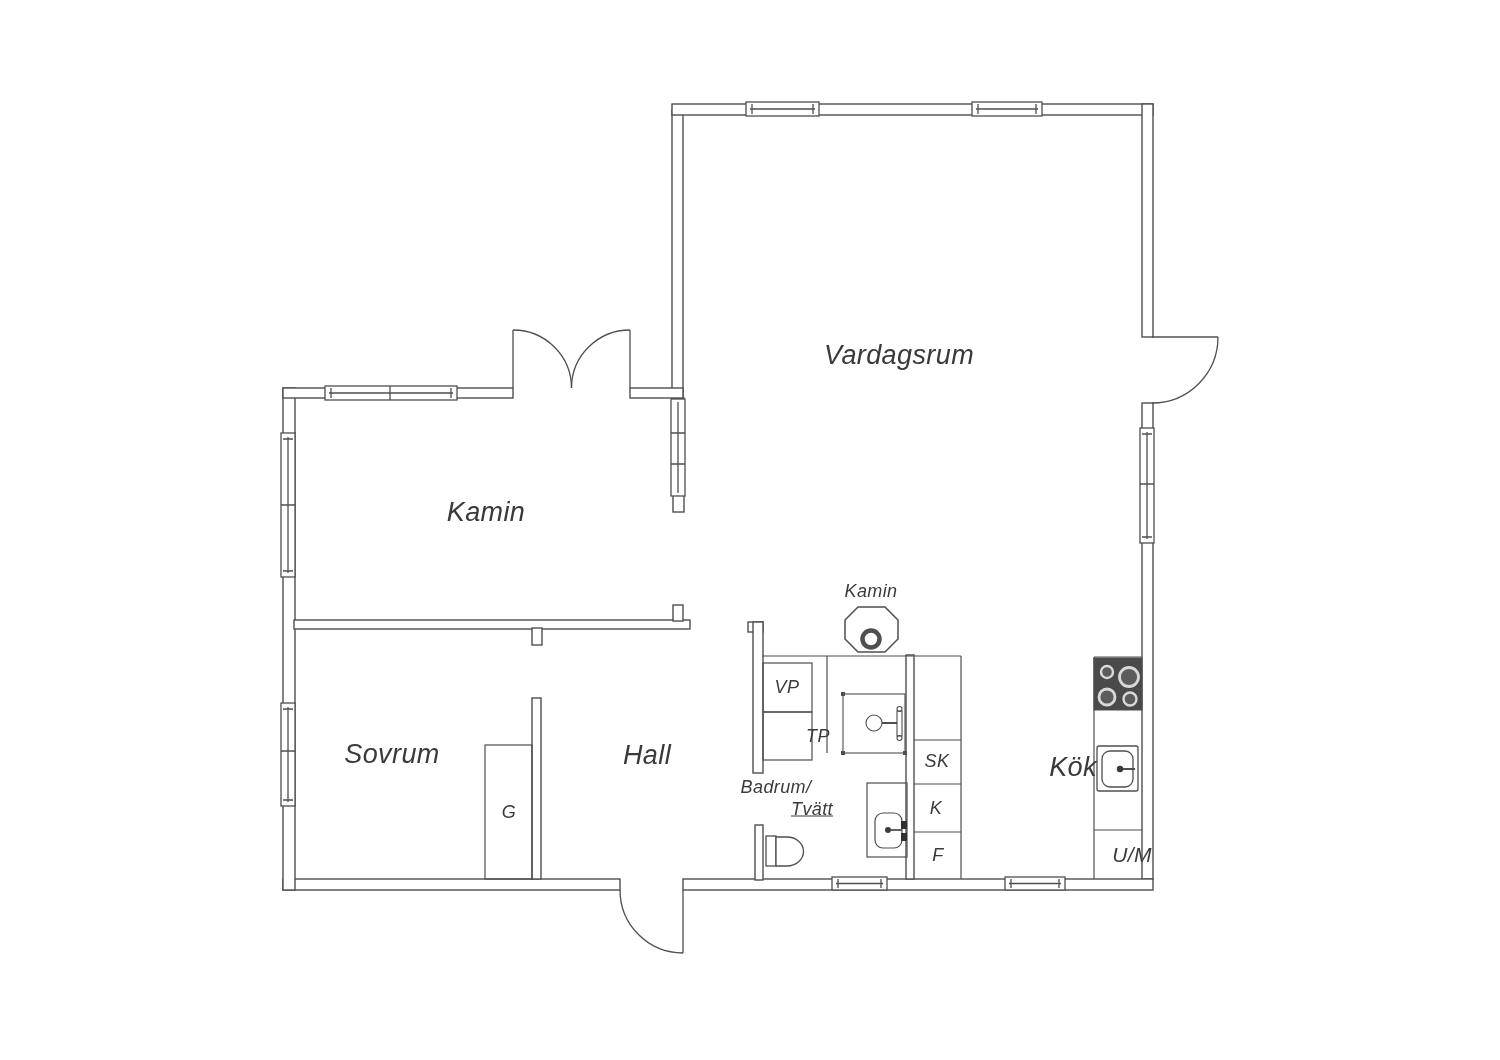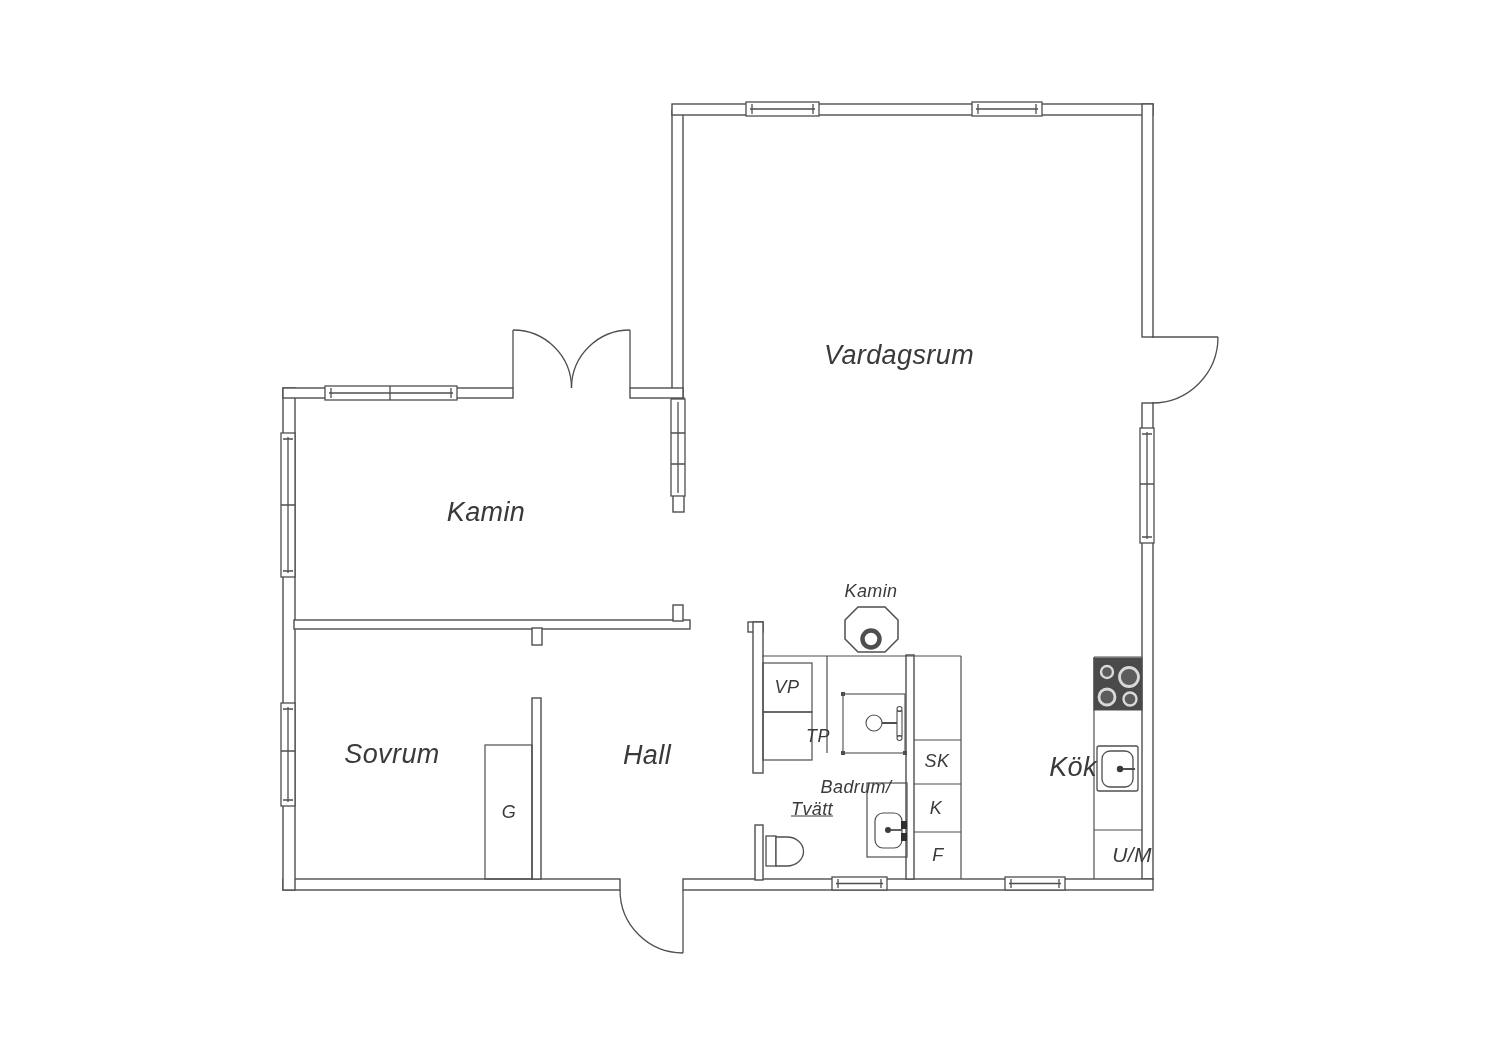--- a/index.html
+++ b/index.html
@@ -189,21 +189,21 @@
   </g>
 
 </svg>
 
   <div class="lbl s27" style="left:899px;top:355px;">Vardagsrum</div>
   <div class="lbl s27" style="left:486px;top:512px;">Kamin</div>
   <div class="lbl s27" style="left:392px;top:754px;">Sovrum</div>
   <div class="lbl s27" style="left:647px;top:755px;">Hall</div>
   <div class="lbl s27" style="left:1073px;top:767px;">Kök</div>
   <div class="lbl s24" style="left:871px;top:591px;">Kamin</div>
-  <div class="lbl s24" style="left:856px;top:787px;">Badrum/</div>
+  <div class="lbl s24" style="left:776px;top:787px;">Badrum/</div>
   <div class="lbl s24" style="left:812px;top:809px;text-decoration:underline;">Tvätt</div>
   <div class="lbl s24" style="left:787px;top:687px;">VP</div>
   <div class="lbl s24" style="left:770px;top:736px;margin-left:48px;">TP</div>
   <div class="lbl s24" style="left:937px;top:761px;">SK</div>
   <div class="lbl s24" style="left:936px;top:808px;">K</div>
   <div class="lbl s24" style="left:938px;top:855px;">F</div>
   <div class="lbl s24" style="left:509px;top:812px;">G</div>
   <div class="lbl s21" style="left:1118px;top:855px;">U/M</div>
 
 </div>

